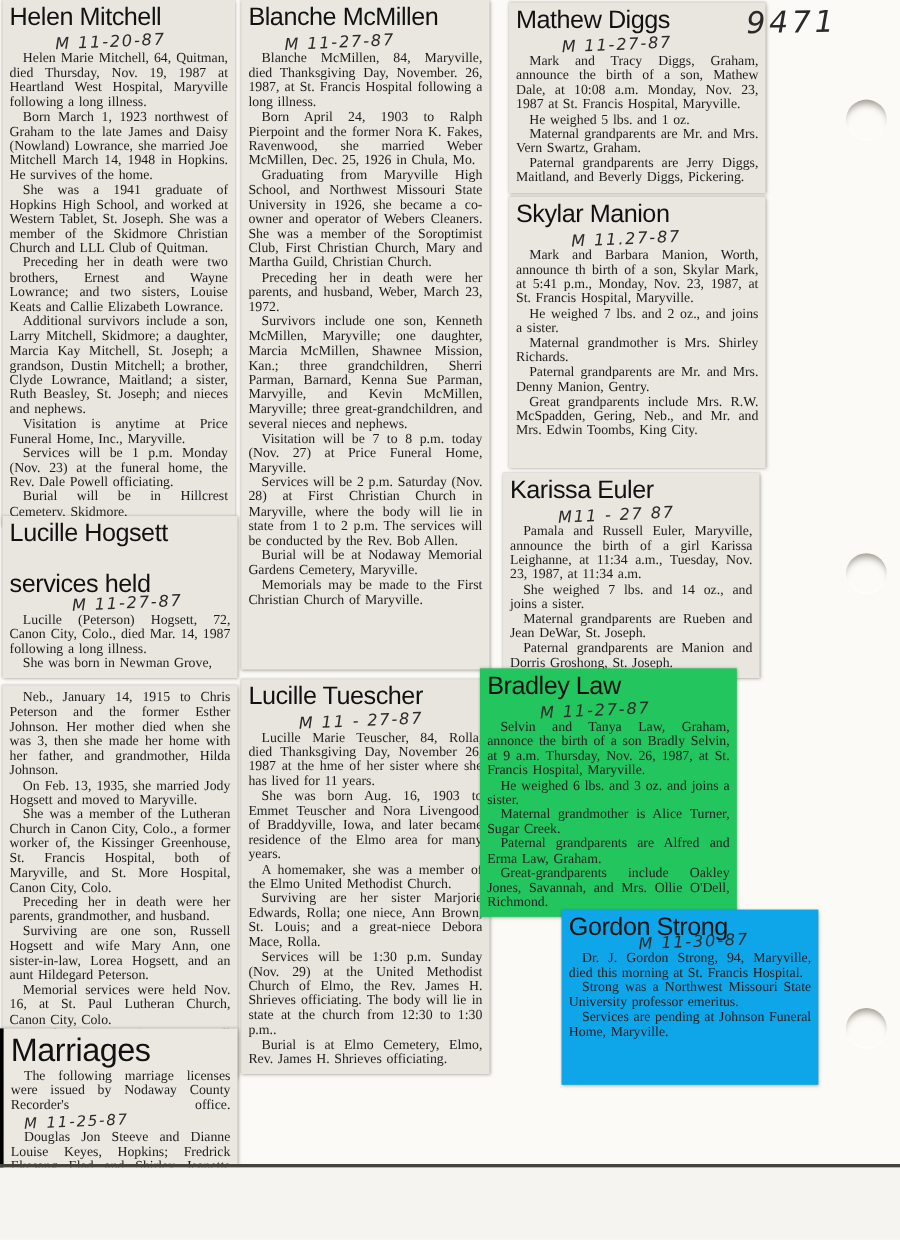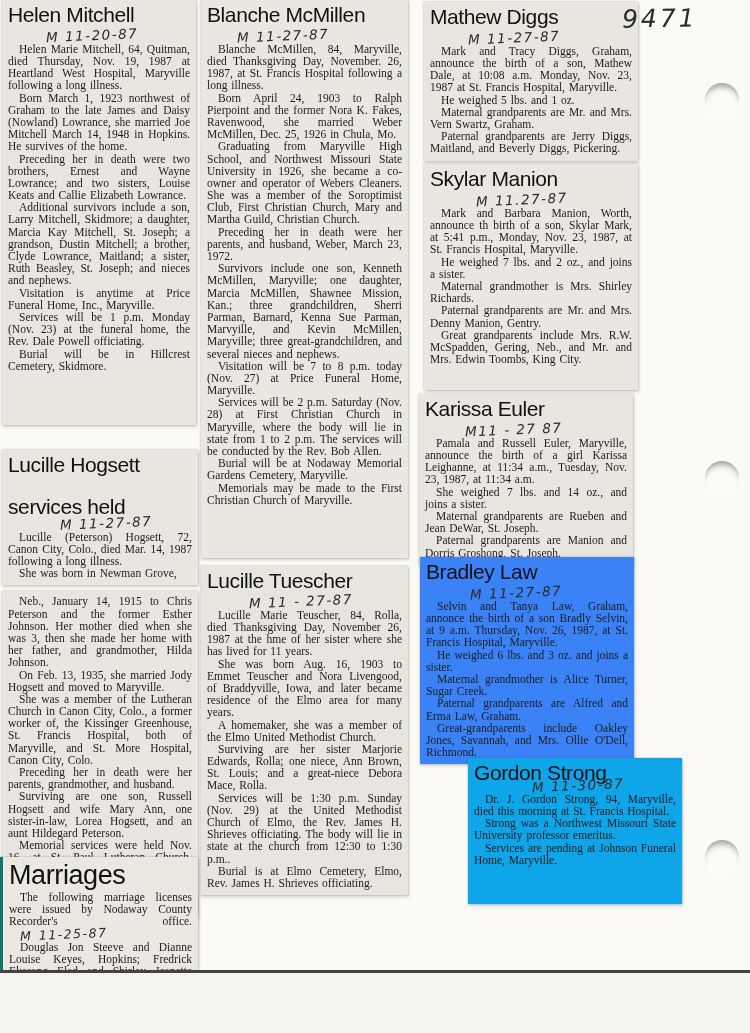--- a/index.html
+++ b/index.html
@@ -76,29 +76,30 @@
 
 <div class="page">
 
   <article class="clip" style="left:2px; top:0; width:194px; min-height:425px;">
     <h2 class="headline">Helen Mitchell</h2>
     <span class="hand date-note">M 11-20-87</span>
     <div class="body">
 
     <p class="para">Helen Marie Mitchell, 64, Quitman, died Thursday, Nov. 19, 1987 at Heartland West Hospital, Maryville following a long illness.</p>
         <p class="para">Born March 1, 1923 northwest of Graham to the late James and Daisy (Nowland) Lowrance, she married Joe Mitchell March 14, 1948 in Hopkins. He survives of the home.</p>
+        <p class="para">She was a 1941 graduate of Hopkins High School, and worked at Western Tablet, St. Joseph. She was a member of the Skidmore Christian Church and LLL Club of Quitman.</p>
         <p class="para">Preceding her in death were two brothers, Ernest and Wayne Lowrance; and two sisters, Louise Keats and Callie Elizabeth Lowrance.</p>
         <p class="para">Additional survivors include a son, Larry Mitchell, Skidmore; a daughter, Marcia Kay Mitchell, St. Joseph; a grandson, Dustin Mitchell; a brother, Clyde Lowrance, Maitland; a sister, Ruth Beasley, St. Joseph; and nieces and nephews.</p>
         <p class="para">Visitation is anytime at Price Funeral Home, Inc., Maryville.</p>
         <p class="para">Services will be 1 p.m. Monday (Nov. 23) at the funeral home, the Rev. Dale Powell officiating.</p>
         <p class="para">Burial will be in Hillcrest Cemetery, Skidmore.</p>
       </div>
   </article>
 
-  <article class="clip piece" style="left:2px; top:450px; width:196px; background:transparent; box-shadow:none; padding:0;">
+  <article class="clip piece" style="left:2px; top:430px; width:196px; background:transparent; box-shadow:none; padding:0;">
     <div class="clip" style="position:relative; left:0; top:0; width:196px;">
       <h2 class="headline" style="margin-bottom:0;">Lucille Hogsett</h2>
       <h2 class="headline" style="margin-bottom:1px;margin-top:20px;">services held</h2>
       <span class="hand date-note" style="margin-left:52px; margin-top:-5px;">M 11-27-87</span>
       <div class="body">
 
       <p class="para">Lucille (Peterson) Hogsett, 72, Canon City, Colo., died Mar. 14, 1987 following a long illness.</p>
           <p class="para">She was born in Newman Grove,</p>
         </div>
     </div>
@@ -110,21 +111,21 @@
           <p class="para">On Feb. 13, 1935, she married Jody Hogsett and moved to Maryville.</p>
           <p class="para">She was a member of the Lutheran Church in Canon City, Colo., a former worker of, the Kissinger Greenhouse, St. Francis Hospital, both of Maryville, and St. More Hospital, Canon City, Colo.</p>
           <p class="para">Preceding her in death were her parents, grandmother, and husband.</p>
           <p class="para">Surviving are one son, Russell Hogsett and wife Mary Ann, one sister-in-law, Lorea Hogsett, and an aunt Hildegard Peterson.</p>
           <p class="para">Memorial services were held Nov. 16, at St. Paul Lutheran Church, Canon City, Colo.</p>
           <p class="para">Burial was Nov. 18, at Rose Hill Cemetery in Shenandoah, Iowa, Rev. Nelson officiating.</p>
         </div>
     </div>
   </article>
 
-  <article class="clip" style="left:0px; top:857px; width:198px; min-height:108px; border-left:3px solid #0f766e; background:#eae8e1;">
+  <article class="clip" style="left:0px; top:857px; width:198px; min-height:108px; border-left:3px solid #000000; background:#eae8e1;">
     <h2 class="headline big">Marriages</h2>
     <div class="body">
       <p class="para"><span>The following marriage licenses were issued by Nodaway County Recorder's office.</span> <span class="hand" style="font-size:12.5px;">M 11-25-87</span></p>
       <p class="para">Douglas Jon Steeve and Dianne Louise Keyes, Hopkins; Fredrick Ekesang Elad and Shirley Jeanette Schultz, Maryville.</p>
     </div>
   </article>
 
   <article class="clip" style="left:201px; top:0; width:207px; min-height:558px; background:#e9e7e0;">
     <h2 class="headline">Blanche McMillen</h2>
     <span class="hand date-note" style="margin-left:30px;">M 11-27-87</span>
@@ -186,21 +187,21 @@
     <span class="hand date-note" style="margin-left:40px;">M11 - 27 87</span>
     <div class="body">
 
     <p class="para">Pamala and Russell Euler, Maryville, announce the birth of a girl Karissa Leighanne, at 11:34 a.m., Tuesday, Nov. 23, 1987, at 11:34 a.m.</p>
         <p class="para">She weighed 7 lbs. and 14 oz., and joins a sister.</p>
         <p class="para">Maternal grandparents are Rueben and Jean DeWar, St. Joseph.</p>
         <p class="para">Paternal grandparents are Manion and Dorris Groshong, St. Joseph.</p>
       </div>
   </article>
 
-  <article class="clip" style="left:420px; top:557px; width:214px; min-height:197px; background:#3b82f6;">
+  <article class="clip" style="left:400px; top:557px; width:214px; min-height:197px; background:#22c55e;">
     <h2 class="headline">Bradley Law</h2>
     <span class="hand date-note" style="margin-left:44px;">M 11-27-87</span>
     <div class="body">
 
     <p class="para">Selvin and Tanya Law, Graham, annonce the birth of a son Bradly Selvin, at 9 a.m. Thursday, Nov. 26, 1987, at St. Francis Hospital, Maryville.</p>
         <p class="para">He weighed 6 lbs. and 3 oz. and joins a sister.</p>
         <p class="para">Maternal grandmother is Alice Turner, Sugar Creek.</p>
         <p class="para">Paternal grandparents are Alfred and Erma Law, Graham.</p>
         <p class="para">Great-grandparents include Oakley Jones, Savannah, and Mrs. Ollie O'Dell, Richmond.</p>
       </div>

